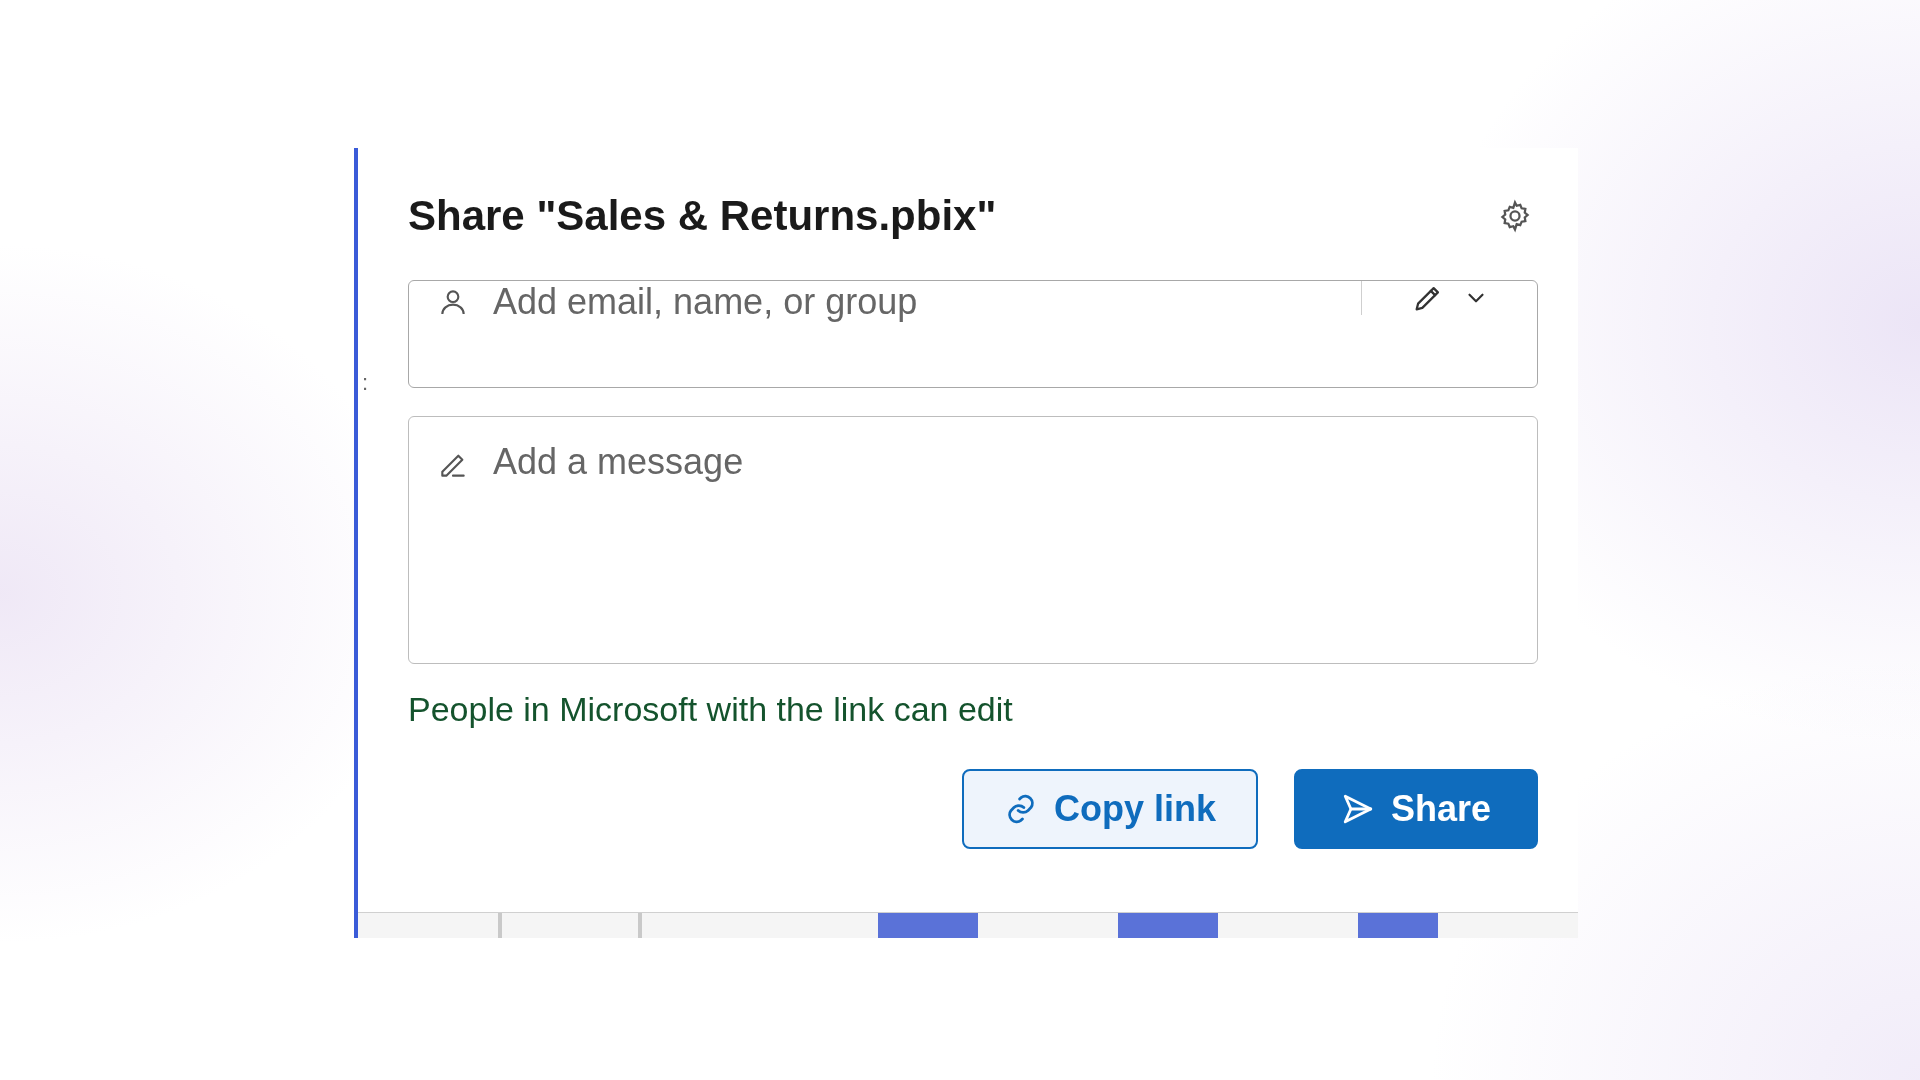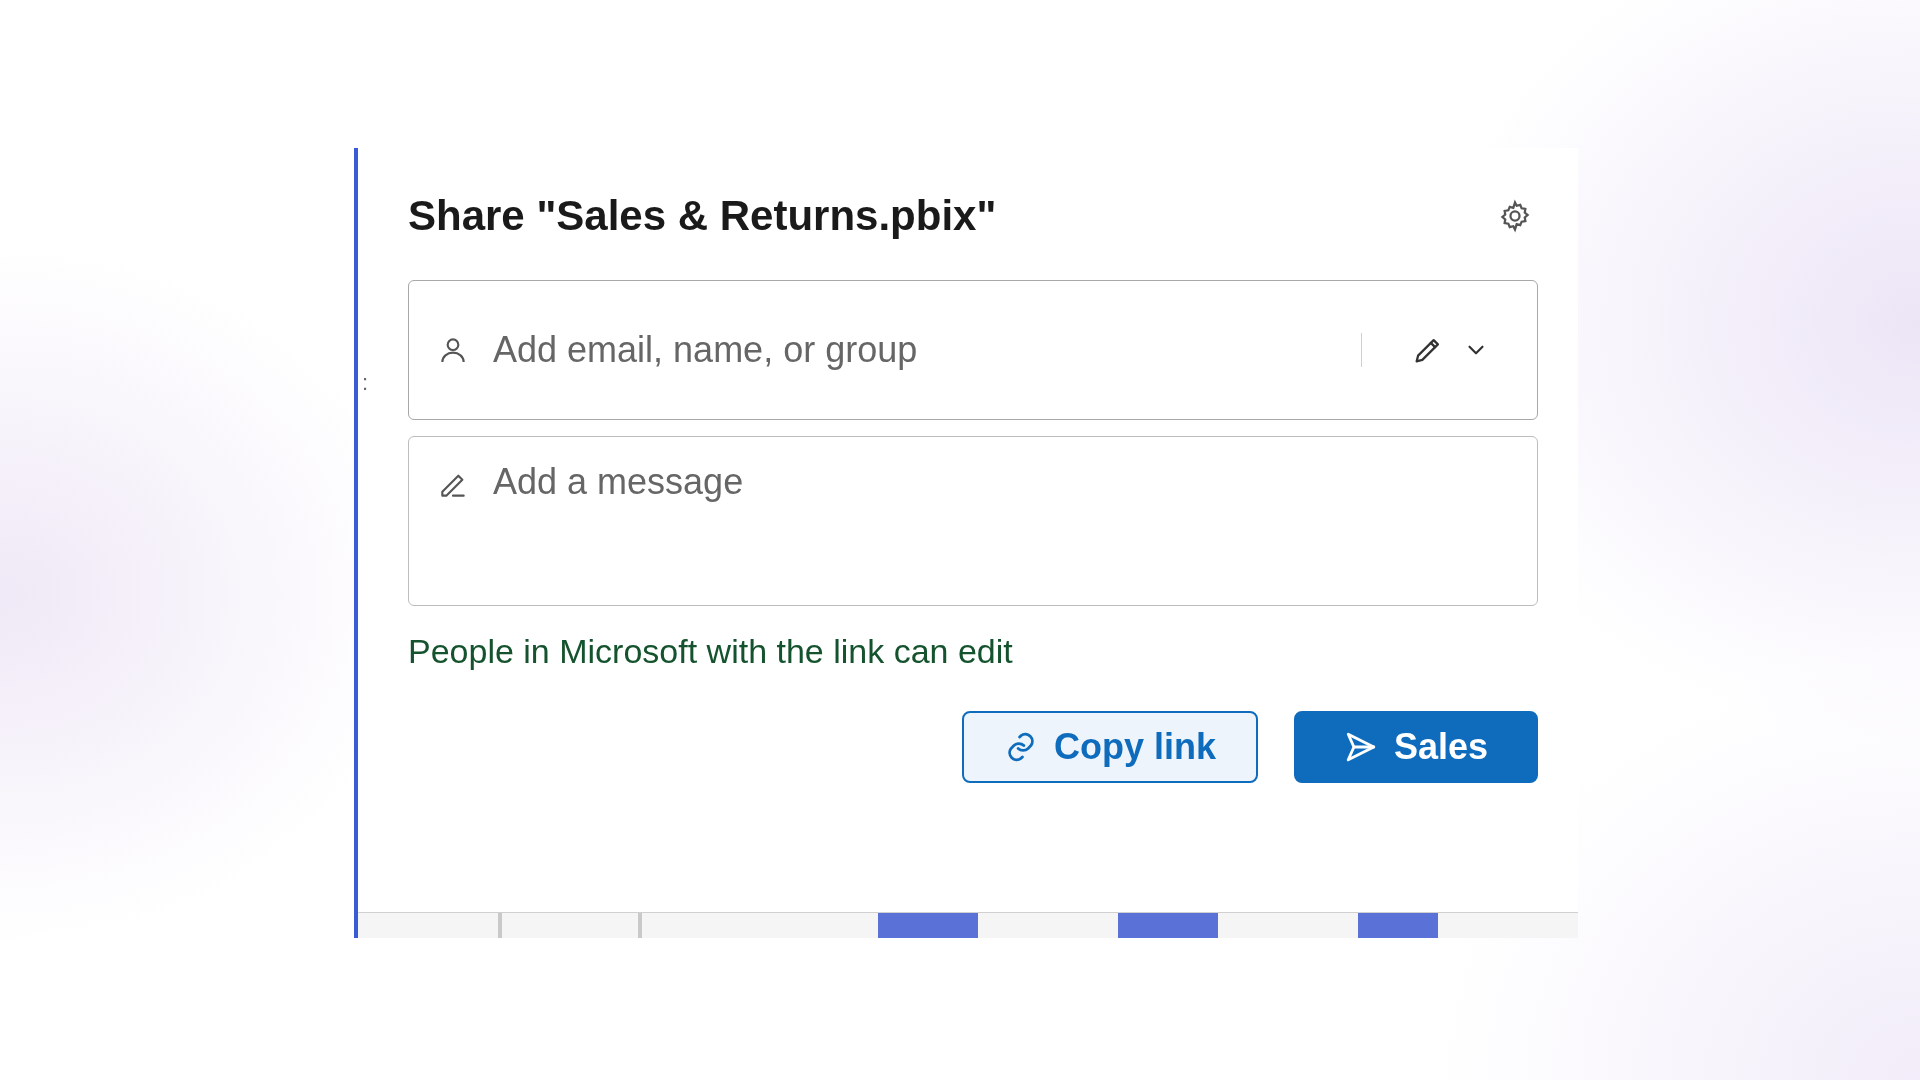--- a/index.html
+++ b/index.html
@@ -80,23 +80,23 @@
     background: transparent;
     border: none;
     cursor: pointer;
     color: #555;
   }
 
   .recipient-row {
     display: flex;
     border: 1.5px solid #a8a8a8;
     border-radius: 6px;
-    height: 140px;
-    align-items: center;
-    margin-bottom: 16px;
+    height: 108px;
+    align-items: flex-start;
+    margin-bottom: 28px;
     overflow: hidden;
   }
   .recipient-input-wrap {
     flex: 1;
     display: flex;
     align-items: center;
     padding: 0 28px;
     gap: 24px;
   }
   .recipient-input {
@@ -117,21 +117,21 @@
     justify-content: center;
     gap: 18px;
     background: transparent;
     cursor: pointer;
     border-top: none; border-right: none; border-bottom: none;
   }
 
   .message-box {
     border: 1.5px solid #bdbdbd;
     border-radius: 6px;
-    height: 170px;
+    height: 248px;
     padding: 24px 28px;
     display: flex;
     gap: 24px;
     margin-bottom: 26px;
   }
   .message-textarea {
     flex: 1;
     border: none;
     outline: none;
     resize: none;
@@ -147,21 +147,21 @@
     color: #14532d;
     margin-bottom: 40px;
   }
 
   .actions-row {
     display: flex;
     justify-content: flex-end;
     gap: 36px;
   }
   .btn {
-    height: 72px;
+    height: 80px;
     border-radius: 8px;
     font-size: 36px;
     font-weight: 600;
     display: inline-flex;
     align-items: center;
     justify-content: center;
     gap: 16px;
     cursor: pointer;
     font-family: inherit;
   }
@@ -248,17 +248,17 @@
       </span>
       <span>Copy link</span>
     </button>
     <button class="btn btn-primary">
       <span class="icon">
         <svg width="34" height="34" viewBox="0 0 24 24" fill="none" stroke="#ffffff" stroke-width="2" stroke-linecap="round" stroke-linejoin="round">
           <path d="M3 3l18 9-18 9 4-9z"></path>
           <path d="M7 12h14"></path>
         </svg>
       </span>
-      <span>Sales</span>
+      <span>Share</span>
     </button>
   </div>
 
 </div>
 
 </body></html>

